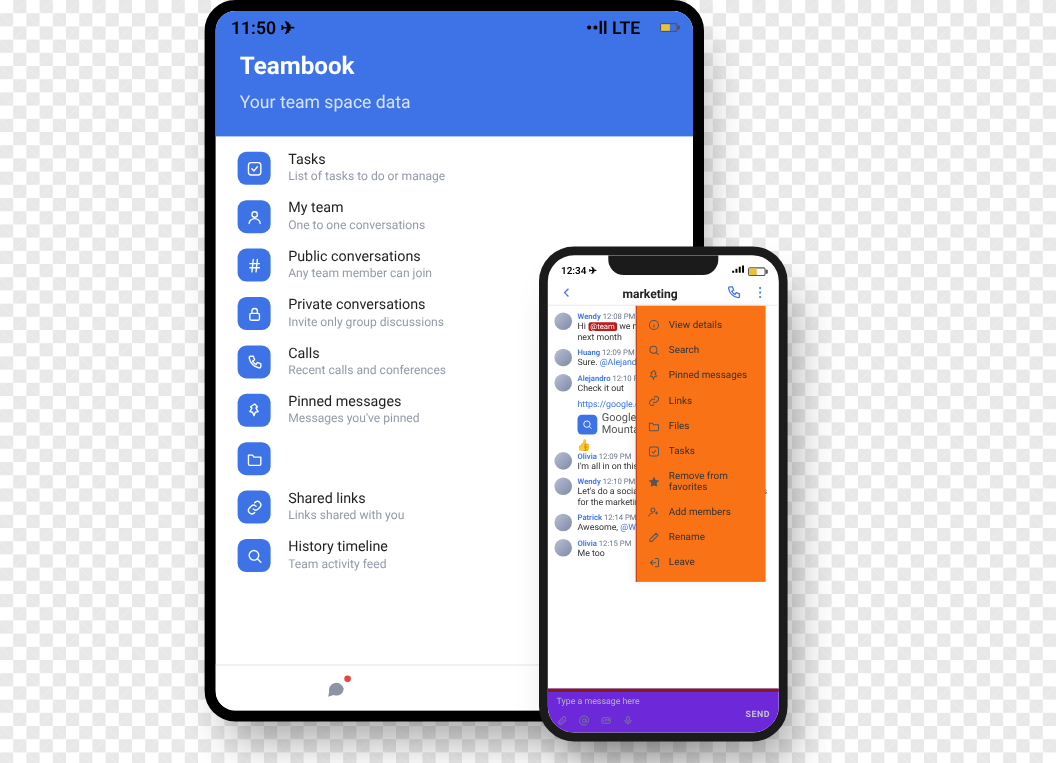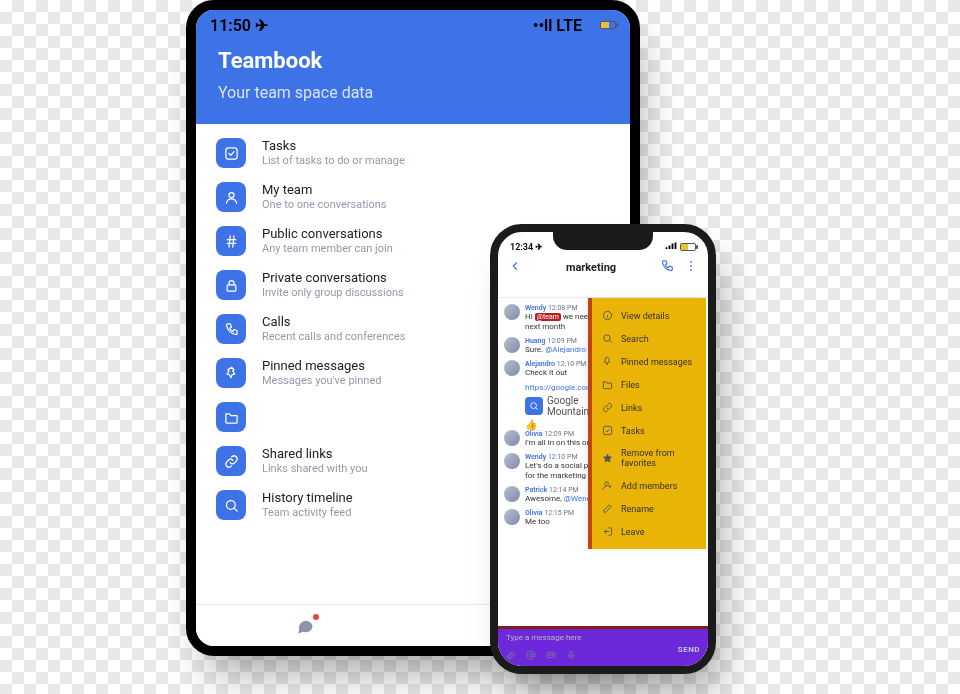--- a/index.html
+++ b/index.html
@@ -57,43 +57,43 @@
     box-shadow:14px 28px 40px -10px rgba(0,0,0,0.35);
     overflow:hidden;
     margin-left:42px;
   }
   .notch{position:absolute;left:50%;top:0;transform:translateX(-50%);
     width:100px;height:18px;background:#1b1b1b;border-radius:0 0 14px 14px;z-index:5;}
   .p-status{display:flex;justify-content:space-between;align-items:flex-end;
     height:22px;padding:0 12px 2px;font-size:9px;font-weight:600;}
   .p-status .right{display:flex;gap:3px;align-items:center;}
   .p-header{display:flex;align-items:center;justify-content:space-between;
-    padding:4px 10px 20px;border-bottom:1px solid #ececef;}
+    padding:4px 10px 0;border-bottom:1px solid #ececef;}
   .p-header .back svg,.p-header .act svg{width:14px;height:14px;stroke:var(--accent);fill:none;stroke-width:2;}
   .p-header .title{font-size:11px;font-weight:700;color:#222;}
   .p-header .right{display:flex;gap:10px;align-items:center;}
   .p-header .right svg{stroke:var(--accent);fill:var(--accent);}
   .p-body{position:relative;height:calc(100% - 22px - 30px - 32px);}
   .msg-col{position:absolute;inset:0;padding:6px 6px 0 6px;overflow:hidden;font-size:8px;}
   .msg{display:flex;gap:5px;margin-bottom:5px;}
   .avatar{width:16px;height:16px;border-radius:50%;background:linear-gradient(135deg,#b9c0d4,#7f89a6);flex:none;}
   .msg .body .meta{color:#6a748c;font-size:7px;}
   .msg .body .meta b{color:var(--accent);font-weight:600;}
   .msg .body .text{color:#333;line-height:1.25;}
   .msg .body .text .tag{background:#b91c1c;color:#fff;border-radius:2px;padding:0 2px;font-size:7px;}
   .msg .body .text .mention{color:var(--accent);}
   .linkblk{margin-left:21px;color:var(--accent);font-size:8px;}
   .card{margin:3px 0 2px 21px;display:flex;gap:4px;align-items:center;}
   .card .thumb{width:18px;height:18px;border-radius:4px;background:var(--accent);display:flex;align-items:center;justify-content:center;}
   .card .thumb svg{width:10px;height:10px;stroke:#fff;fill:none;stroke-width:2;}
   .card .lbl{font-size:10px;color:#555;line-height:1.1;}
   .react{margin-left:21px;font-size:10px;}
   .panel{
-    position:absolute;top:0;right:2px;width:118px;background:#eab308;
-    box-shadow:-2px 0 8px rgba(0,0,0,.08);border-left:4px solid #c2410c;
+    position:absolute;top:0;right:12px;width:118px;background:#f97316;
+    box-shadow:-2px 0 8px rgba(0,0,0,.08);border-left:1px solid #c2410c;
     padding:6px 0;
   }
   .panel-row{display:flex;align-items:center;gap:8px;padding:6px 10px;font-size:9px;color:#333;}
   .panel-row svg,.panel-row .pi{width:11px;height:11px;stroke:#555;fill:none;stroke-width:2;flex:none;}
   .panel-row .star{fill:#555;}
   .compose{
     position:absolute;left:0;right:0;bottom:0;height:40px;border-top:3px solid #7f1d1d;
     background:#6d28d9;
   }
   .c-input{display:flex;align-items:center;height:16px;padding:0 8px;color:#b4b8c4;font-size:8px;}
@@ -425,29 +425,29 @@
           <span>Search</span>
         </div>
         <div class="panel-row">
           <svg viewBox="0 0 24 24">
             <use href="#i-pin"></use>
           </svg>
           <span>Pinned messages</span>
         </div>
         <div class="panel-row">
           <svg viewBox="0 0 24 24">
+            <use href="#i-link"></use>
+          </svg>
+          <span>Links</span>
+        </div>
+        <div class="panel-row">
+          <svg viewBox="0 0 24 24">
             <use href="#i-folder"></use>
           </svg>
           <span>Files</span>
-        </div>
-        <div class="panel-row">
-          <svg viewBox="0 0 24 24">
-            <use href="#i-link"></use>
-          </svg>
-          <span>Links</span>
         </div>
         <div class="panel-row">
           <svg viewBox="0 0 24 24">
             <use href="#i-check-box"></use>
           </svg>
           <span>Tasks</span>
         </div>
         <div class="panel-row">
           <svg viewBox="0 0 24 24" class="star">
             <use href="#i-star"></use>

